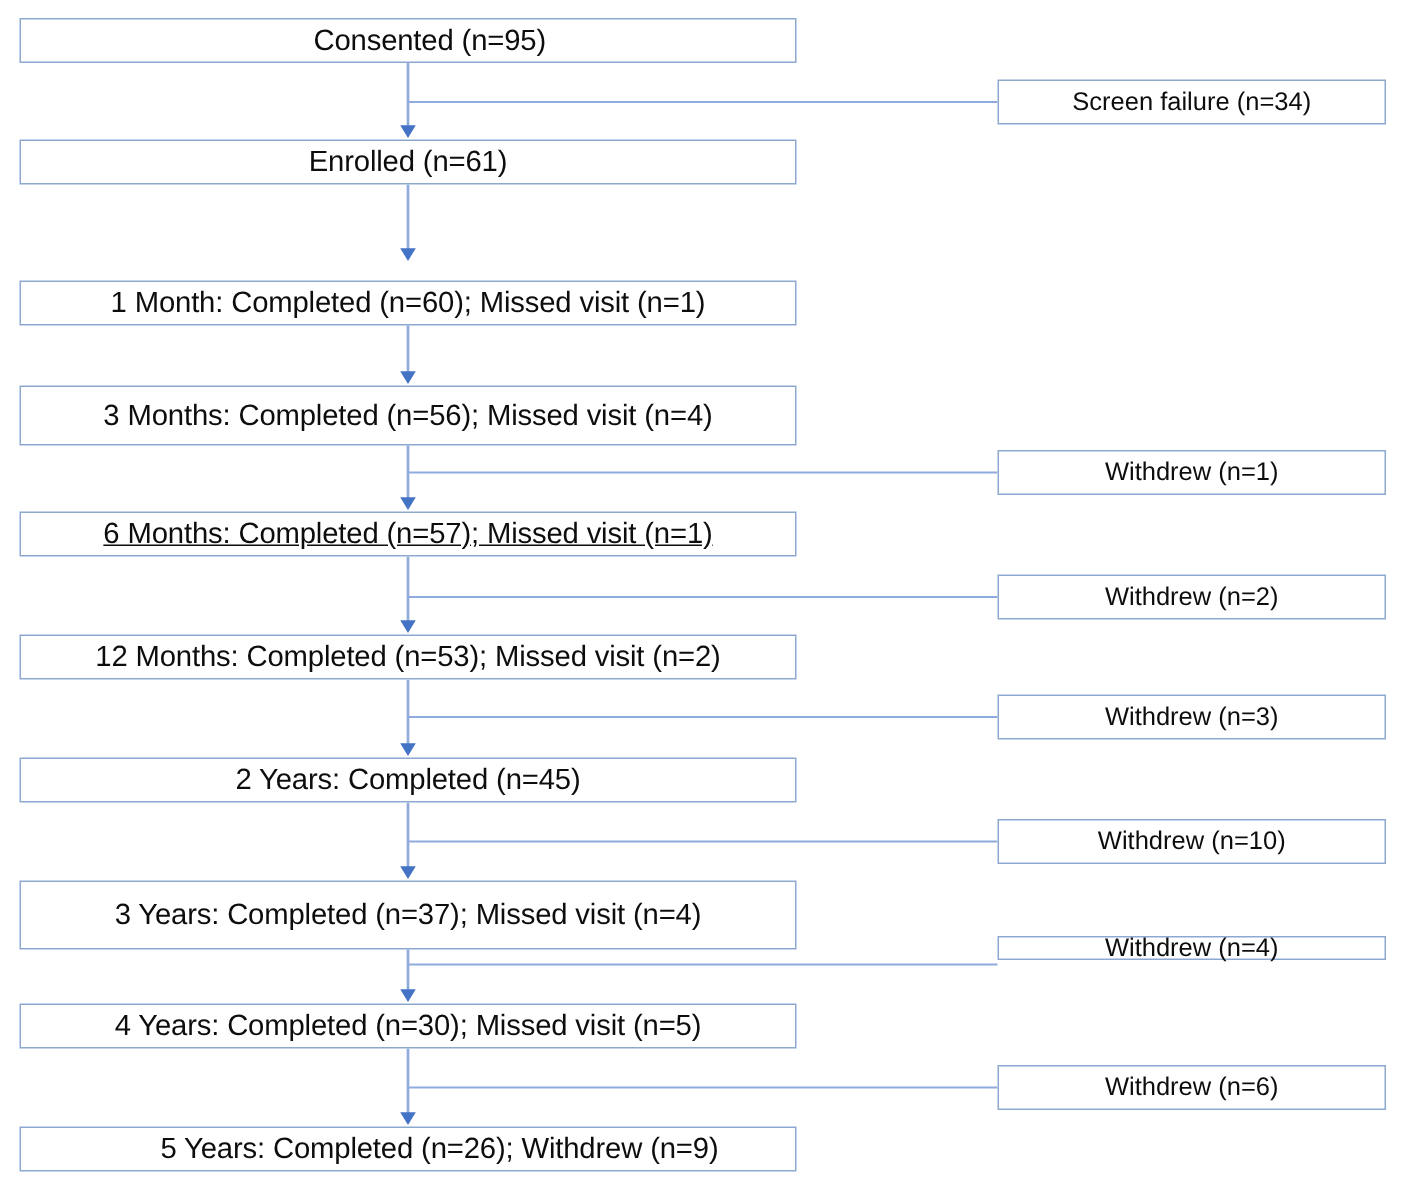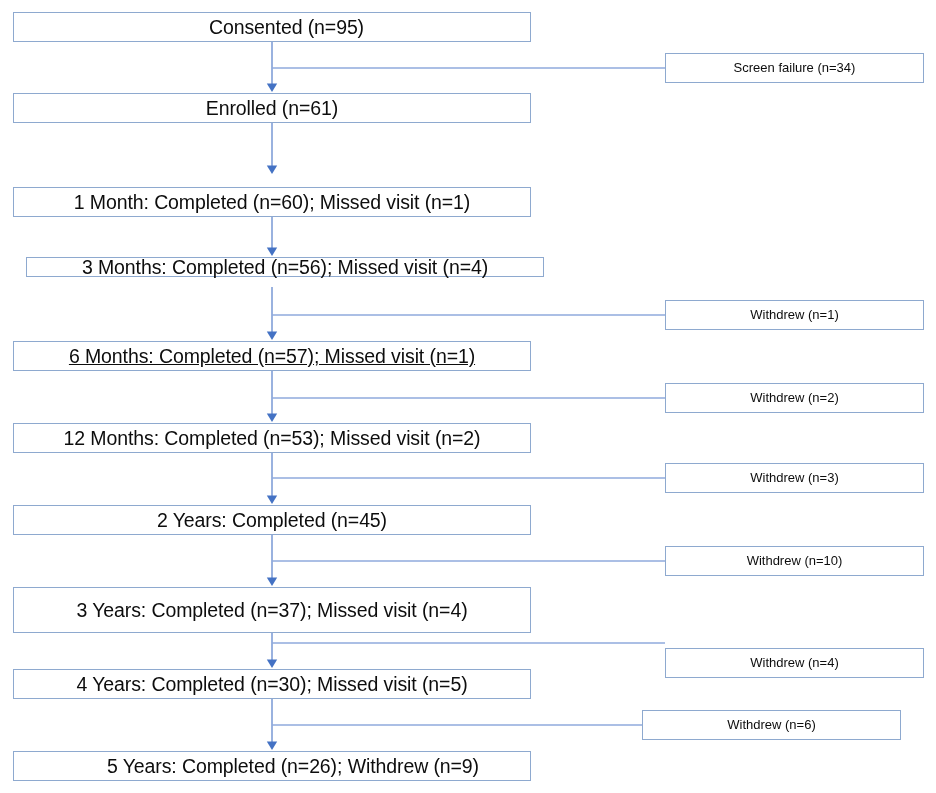--- a/index.html
+++ b/index.html
@@ -42,21 +42,21 @@
     left: 13px;
     width: 518px;
     height: 30px;
     font-size: 19.5px;
     letter-spacing: -0.1px;
   }
   .node.side {
     left: 665px;
     width: 259px;
     height: 30px;
-    font-size: 13px;
+    font-size: 17px;
     letter-spacing: 0px;
   }
   .node-label {
     display: block;
     padding: 0 6px;
   }
 </style>
 </head>
 <body>
 
@@ -93,21 +93,21 @@
   <div id="main-nodes">
       <div class="node main" style="left: 13px; top: 12px; width: 518px; height: 30px; padding-left: 29px;">
         <span class="node-label">Consented (n=95)</span>
       </div>
       <div class="node main" style="left: 13px; top: 93px; width: 518px; height: 30px;">
         <span class="node-label">Enrolled (n=61)</span>
       </div>
       <div class="node main" style="left: 13px; top: 175px; width: 518px; height: 30px; margin-top: 12px;">
         <span class="node-label">1 Month: Completed (n=60); Missed visit (n=1)</span>
       </div>
-      <div class="node main" style="left: 26px; top: 257px; width: 518px; height: 20px;">
+      <div class="node main" style="left: 13px; top: 257px; width: 518px; height: 40px;">
         <span class="node-label">3 Months: Completed (n=56); Missed visit (n=4)</span>
       </div>
       <div class="node main" style="left: 13px; top: 341px; width: 518px; height: 30px; text-decoration: underline;">
         <span class="node-label">6 Months: Completed (n=57); Missed visit (n=1)</span>
       </div>
       <div class="node main" style="left: 13px; top: 423px; width: 518px; height: 30px;">
         <span class="node-label">12 Months: Completed (n=53); Missed visit (n=2)</span>
       </div>
       <div class="node main" style="left: 13px; top: 505px; width: 518px; height: 30px;">
         <span class="node-label">2 Years: Completed (n=45)</span>
@@ -131,21 +131,21 @@
       </div>
       <div class="node side" style="left: 665px; top: 383px; width: 259px; height: 30px;">
         <span class="node-label">Withdrew (n=2)</span>
       </div>
       <div class="node side" style="left: 665px; top: 463px; width: 259px; height: 30px;">
         <span class="node-label">Withdrew (n=3)</span>
       </div>
       <div class="node side" style="left: 665px; top: 546px; width: 259px; height: 30px;">
         <span class="node-label">Withdrew (n=10)</span>
       </div>
-      <div class="node side" style="left: 665px; top: 648px; width: 259px; height: 30px;">
+      <div class="node side" style="left: 665px; top: 624px; width: 259px; height: 16px;">
         <span class="node-label">Withdrew (n=4)</span>
       </div>
-      <div class="node side" style="left: 642px; top: 710px; width: 259px; height: 30px;">
+      <div class="node side" style="left: 665px; top: 710px; width: 259px; height: 30px;">
         <span class="node-label">Withdrew (n=6)</span>
       </div>
     </div>
 
 </div>
 
 </body></html>

